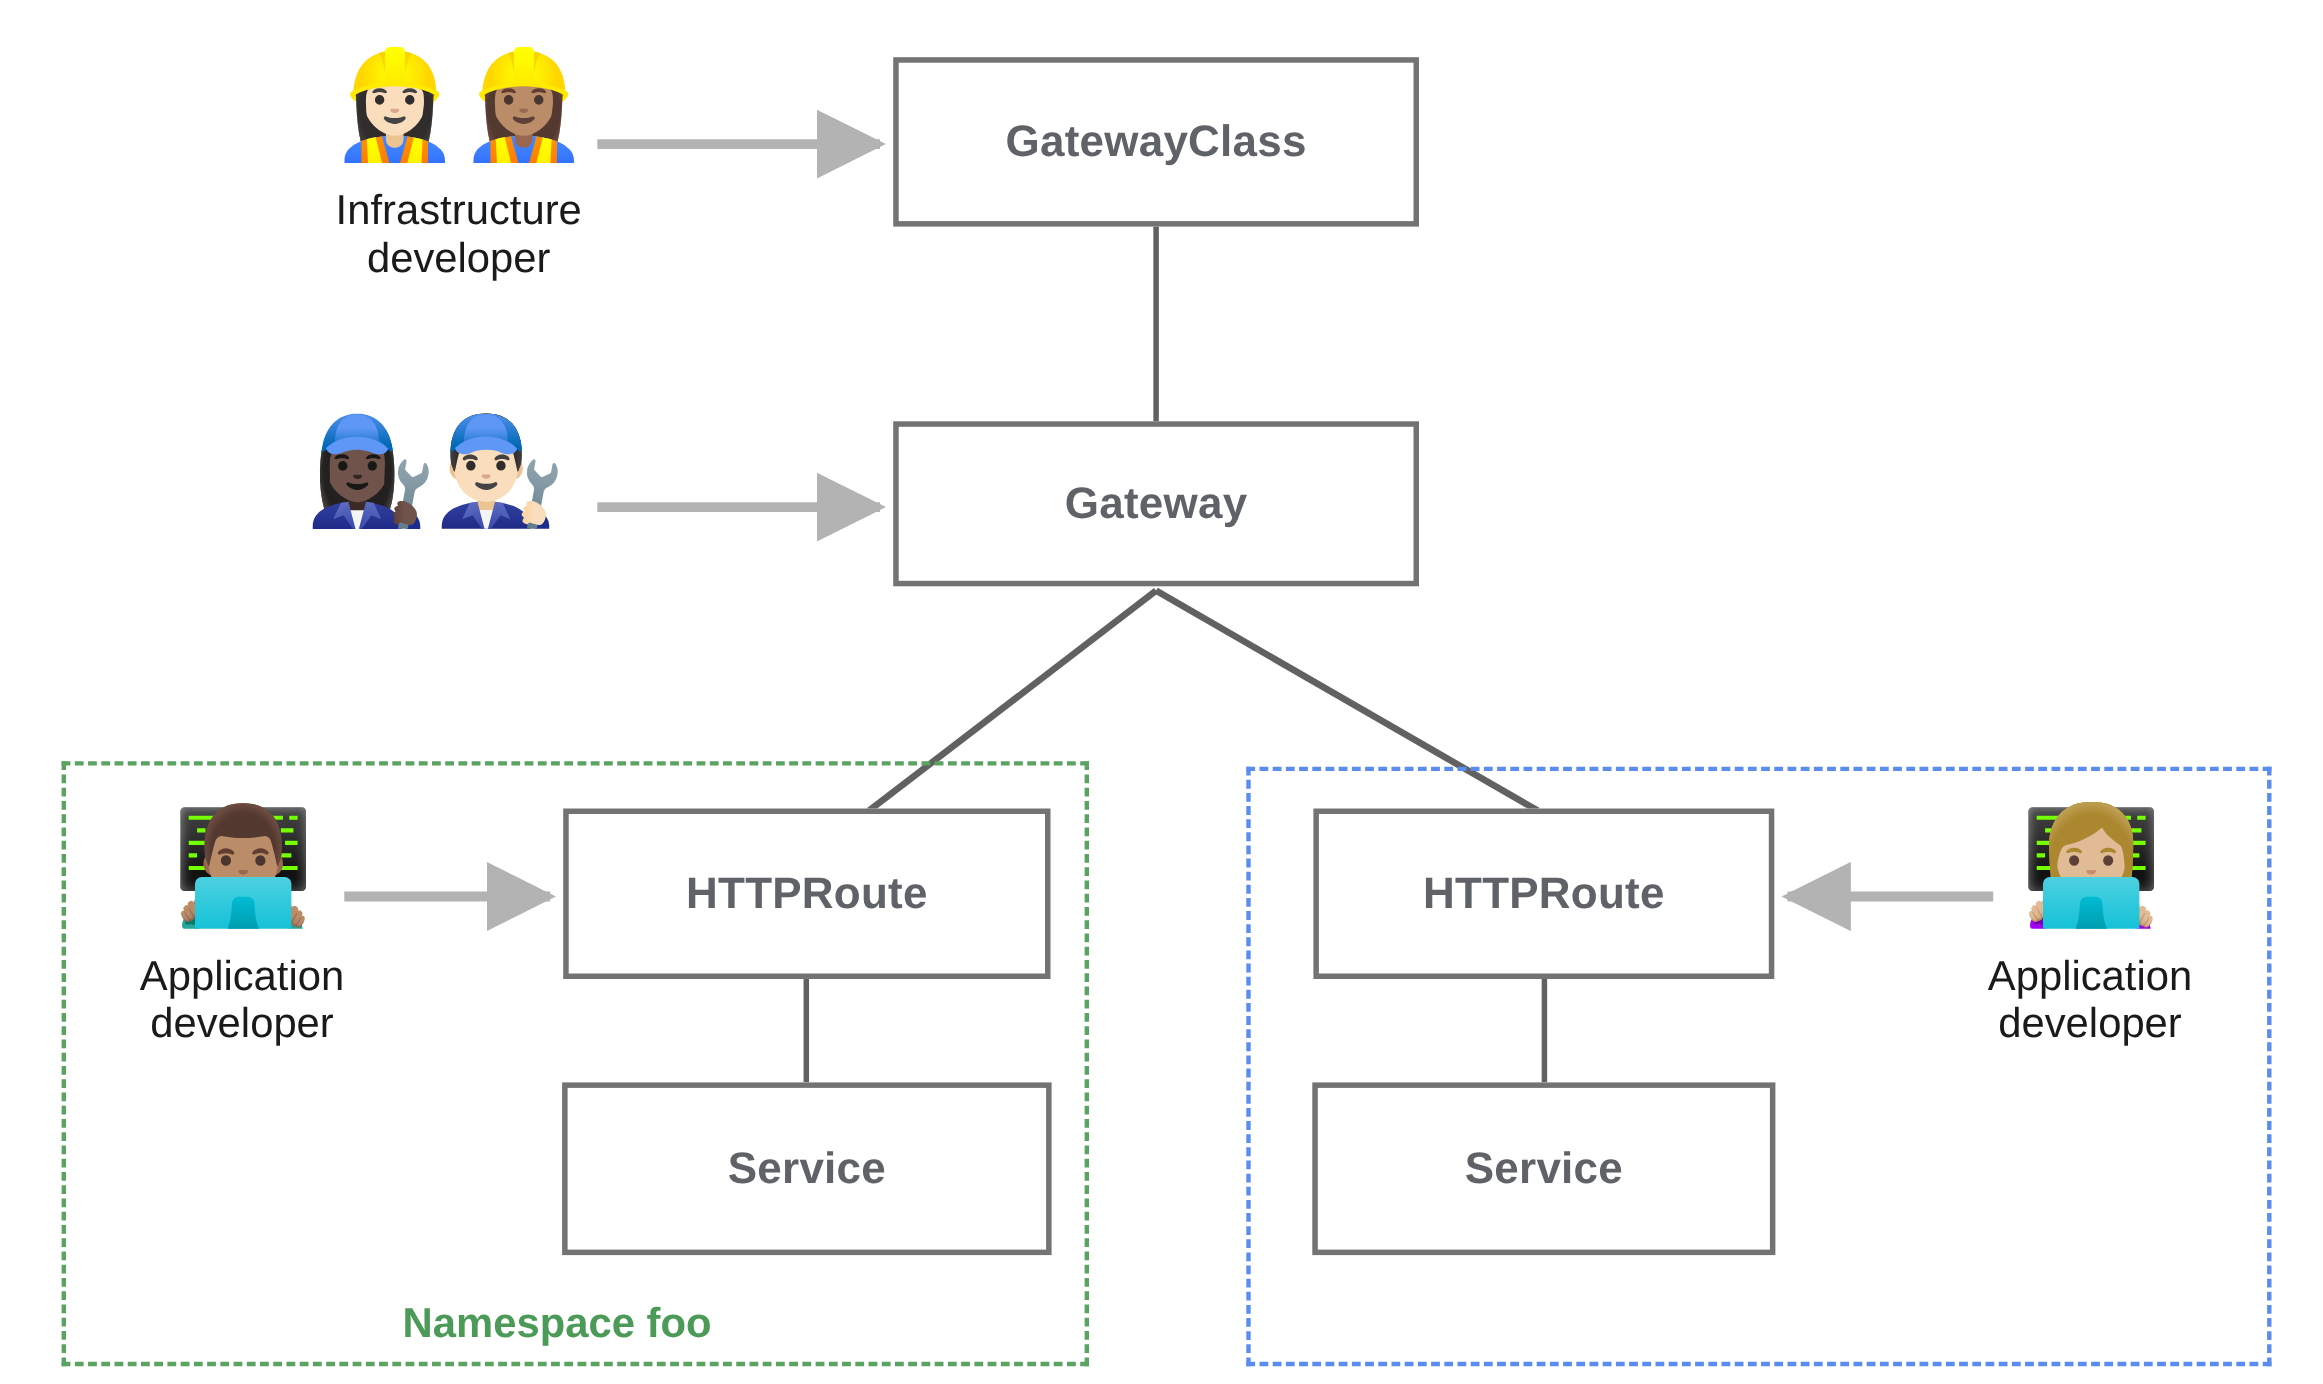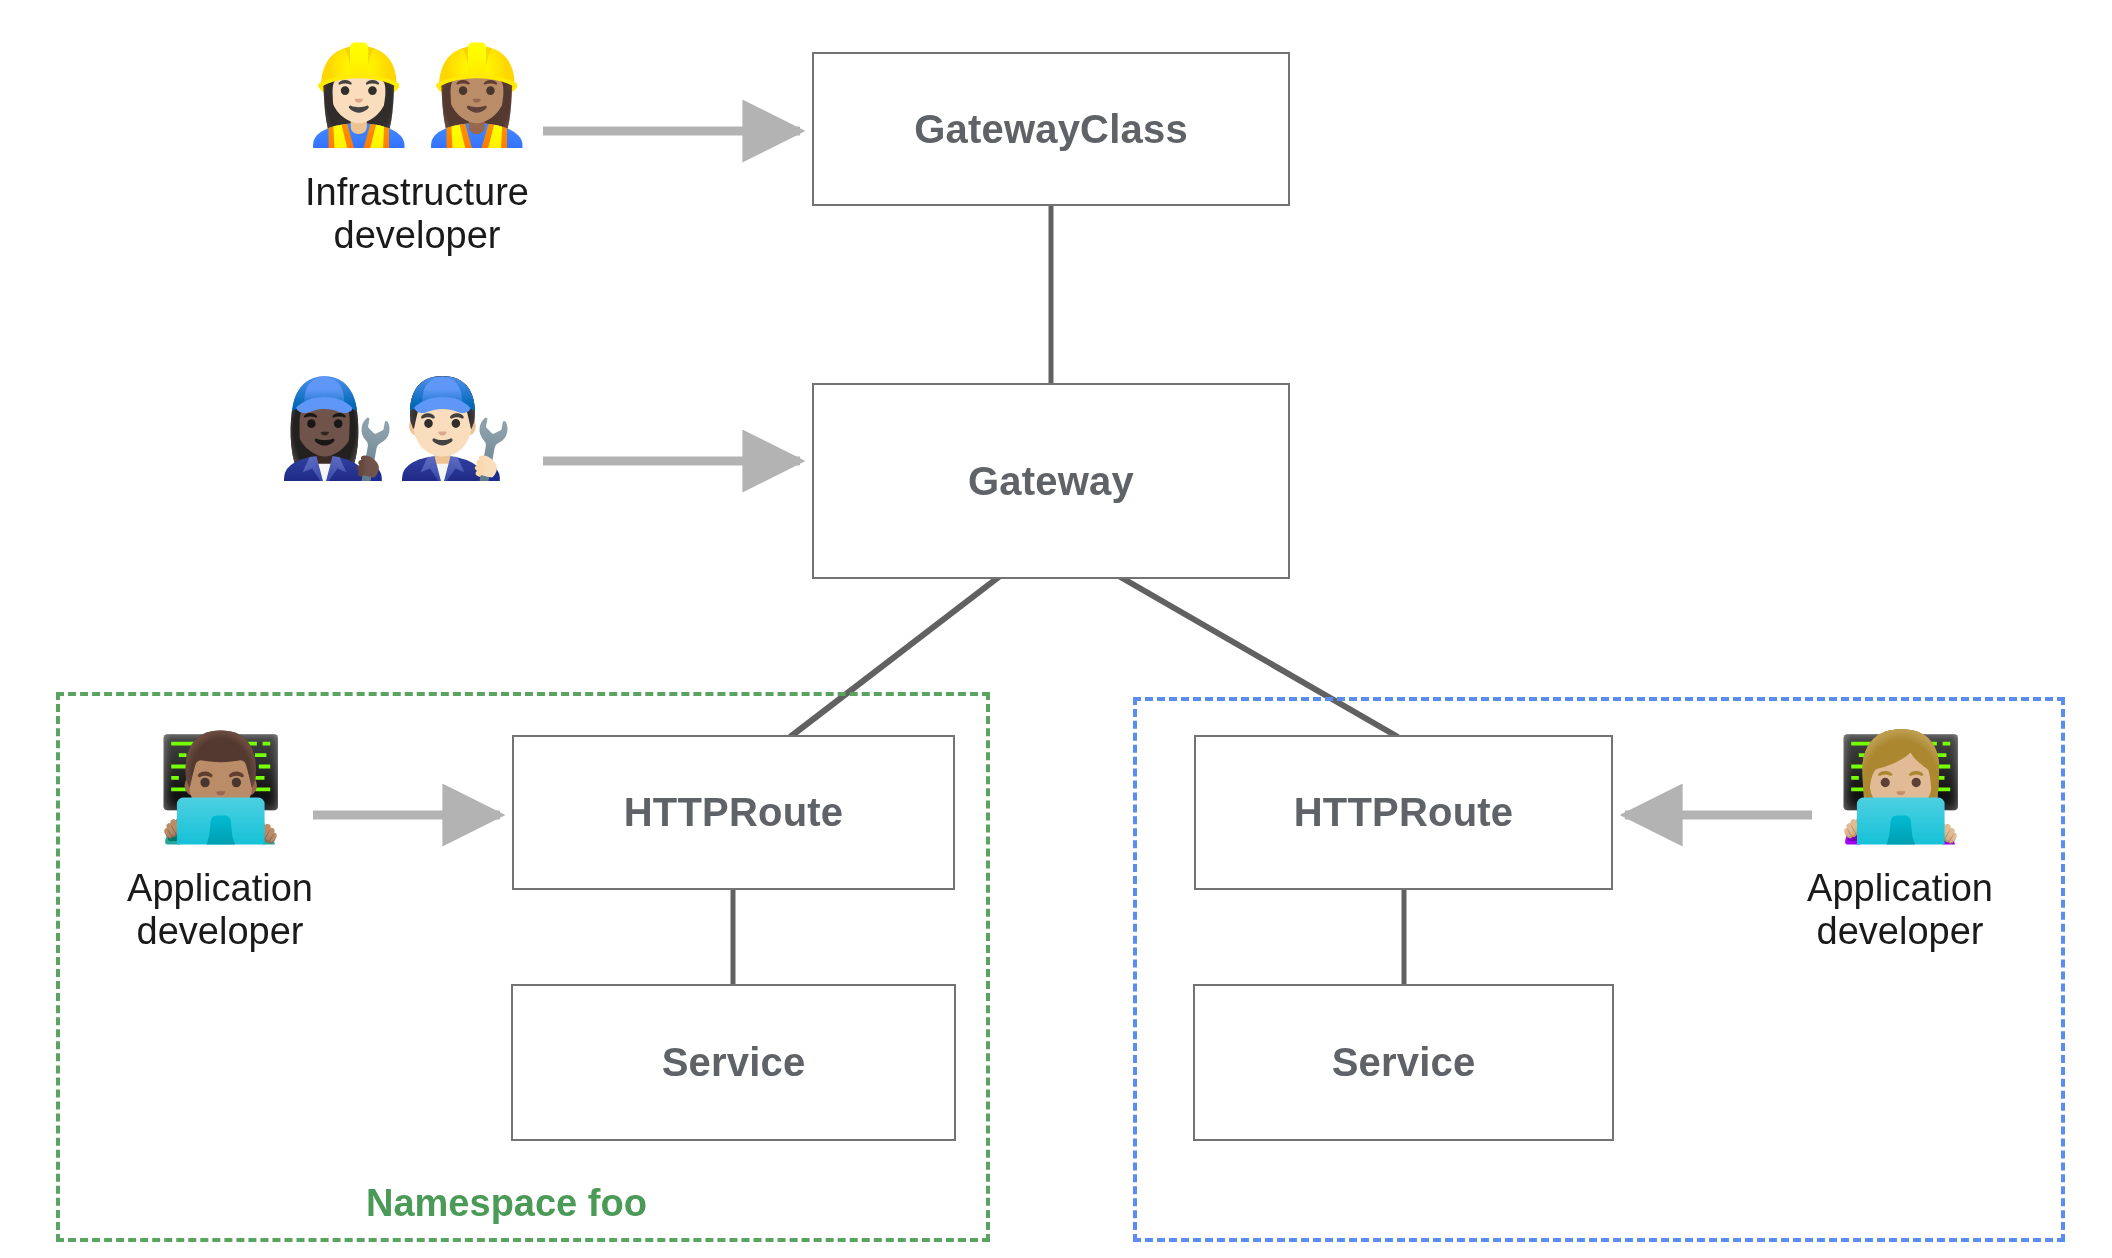--- a/index.html
+++ b/index.html
@@ -20,21 +20,21 @@
   #svg-layer {
     position: absolute;
     left: 0;
     top: 0;
     width: 2112px;
     height: 1258px;
   }
   .node-box {
     position: absolute;
     box-sizing: border-box;
-    border: 2px solid #737373;
+    border: 5px solid #737373;
     background: #ffffff;
     display: flex;
     align-items: center;
     justify-content: center;
   }
   .node-label {
     font-family: "Liberation Sans", sans-serif;
     font-weight: bold;
     font-size: 40px;
     color: #5f6368;
@@ -120,21 +120,21 @@
 
   <div class="ns-box ns-green" style="left:56px; top:692px; width:934px; height:550px;"></div>
   <div class="ns-label ns-label-green" style="left:366px; top:1182px;">Namespace foo</div>
 
   <div class="ns-box ns-blue" style="left:1133px; top:697px; width:932px; height:545px;"></div>
 
   <div class="node-box" style="left:812px; top:52px; width:478px; height:154px;">
     <span class="node-label">GatewayClass</span>
   </div>
 
-  <div class="node-box" style="left:812px; top:383px; width:478px; height:196px;">
+  <div class="node-box" style="left:812px; top:383px; width:478px; height:150px;">
     <span class="node-label">Gateway</span>
   </div>
 
   <div class="node-box" style="left:512px; top:735px; width:443px; height:155px;">
     <span class="node-label">HTTPRoute</span>
   </div>
 
   <div class="node-box" style="left:511px; top:984px; width:445px; height:157px;">
     <span class="node-label">Service</span>
   </div>

